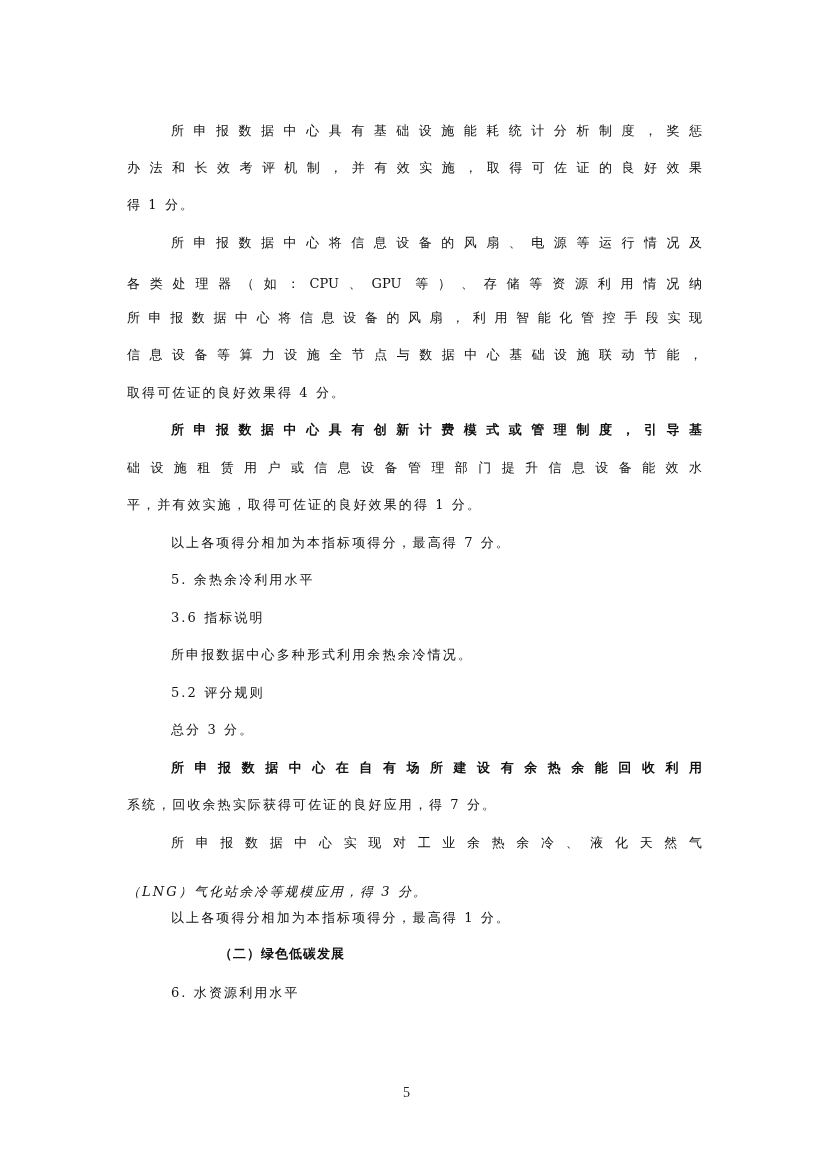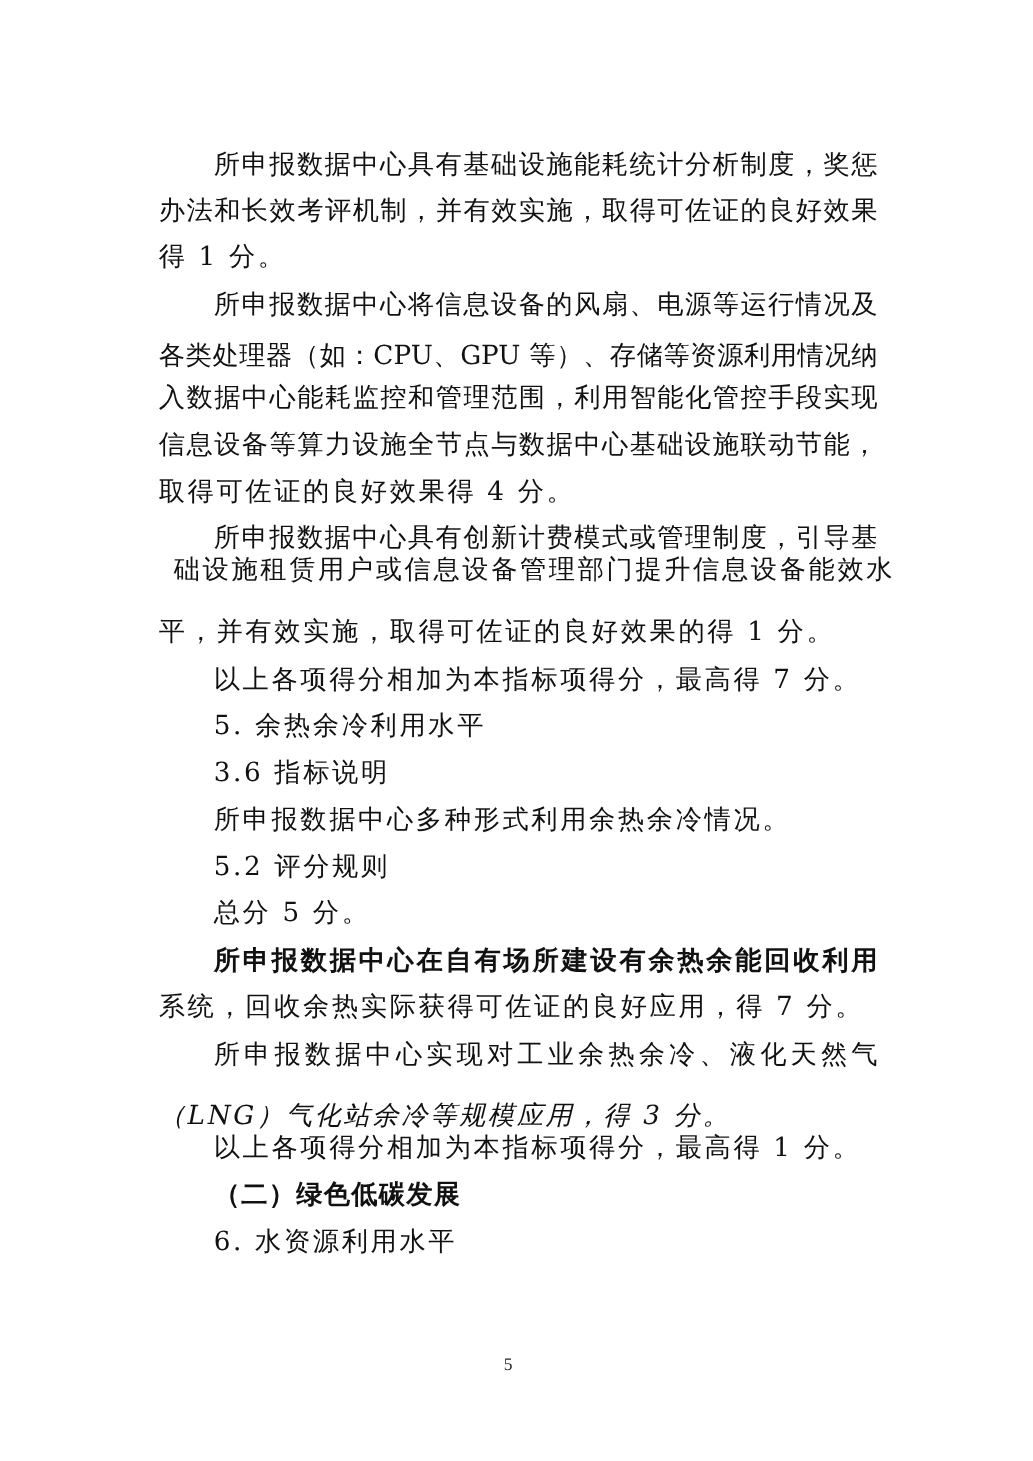--- a/index.html
+++ b/index.html
@@ -1,48 +1,48 @@
 <!DOCTYPE html>
 <html><head>
 <meta charset="utf-8">
 <style>
   html, body { margin: 0; padding: 0; background: #ffffff; }
   body { width: 826px; height: 1169px; position: relative; overflow: hidden;
          font-family: "DejaVu Serif", "Liberation Serif", serif; color: #111; }
   .page { position: absolute; left: 0; top: 0; width: 826px; height: 1169px; background: #fff; }
-  .line { position: absolute; left: 127px; width: 575px; font-size: 21px; line-height: 24px;
+  .line { position: absolute; left: 127px; width: 575px; font-size: 13px; line-height: 24px;
           white-space: nowrap; letter-spacing: 2.1px; }
   .line.indent { left: 171px; width: 531px; }
   .line.justify { text-align: justify; text-align-last: justify; letter-spacing: 0; }
-  .bold { font-weight: bold; font-family: Liberation Serif, serif; letter-spacing: 1px; }
+  .bold { font-weight: bold; font-family: Liberation Mono, monospace; letter-spacing: 1px; margin-left: 48px; }
   .pagenum { position: absolute; left: 403px; top: 1085px; font-size: 14px;
              font-family: "Liberation Serif", serif; color: #222; }
 </style>
 </head>
 <body>
 
 <div class="page">
   <div id="lines">
       <div class="line indent justify" style="top: 119px;">所申报数据中心具有基础设施能耗统计分析制度，奖惩</div>
       <div class="line justify" style="top: 156px;">办法和长效考评机制，并有效实施，取得可佐证的良好效果</div>
       <div class="line" style="top: 193px;">得 1 分。</div>
       <div class="line indent justify" style="top: 231px;">所申报数据中心将信息设备的风扇、电源等运行情况及</div>
       <div class="line justify" style="top: 272px;">各类处理器（如：CPU、GPU 等）、存储等资源利用情况纳</div>
-      <div class="line justify" style="top: 306px;">入数据中心能耗监控和管理范围，利用智能化管控手段实现</div>
+      <div class="line justify" style="top: 306px;">所申报数据中心将信息设备的风扇，利用智能化管控手段实现</div>
       <div class="line justify" style="top: 343px;">信息设备等算力设施全节点与数据中心基础设施联动节能，</div>
       <div class="line" style="top: 381px;">取得可佐证的良好效果得 4 分。</div>
-      <div class="line indent justify" style="top: 418px;">所申报数据中心具有创新计费模式或管理制度，引导基</div>
-      <div class="line justify" style="top: 443px; margin-left: 12px;">础设施租赁用户或信息设备管理部门提升信息设备能效水</div>
+      <div class="line indent justify" style="top: 418px; font-weight: bold;">所申报数据中心具有创新计费模式或管理制度，引导基</div>
+      <div class="line justify" style="top: 456px;">础设施租赁用户或信息设备管理部门提升信息设备能效水</div>
       <div class="line" style="top: 493px;">平，并有效实施，取得可佐证的良好效果的得 1 分。</div>
       <div class="line indent" style="top: 531px;">以上各项得分相加为本指标项得分，最高得 7 分。</div>
       <div class="line indent" style="top: 568px;">5. 余热余冷利用水平</div>
       <div class="line indent" style="top: 606px;">3.6 指标说明</div>
       <div class="line indent" style="top: 643px;">所申报数据中心多种形式利用余热余冷情况。</div>
       <div class="line indent" style="top: 681px;">5.2 评分规则</div>
-      <div class="line indent" style="top: 718px;">总分 5 分。</div>
+      <div class="line indent" style="top: 718px;">总分 3 分。</div>
       <div class="line indent justify" style="top: 756px; font-weight: bold;">所申报数据中心在自有场所建设有余热余能回收利用</div>
       <div class="line" style="top: 793px;">系统，回收余热实际获得可佐证的良好应用，得 7 分。</div>
       <div class="line indent justify" style="top: 831px;">所申报数据中心实现对工业余热余冷、液化天然气</div>
       <div class="line" style="top: 880px; font-style: italic;">（LNG）气化站余冷等规模应用，得 3 分。</div>
       <div class="line indent" style="top: 906px;">以上各项得分相加为本指标项得分，最高得 1 分。</div>
       <div class="line indent bold" style="top: 943px;">（二）绿色低碳发展</div>
       <div class="line indent" style="top: 981px;">6. 水资源利用水平</div>
     </div>
   <div class="pagenum">5</div>
 </div>

